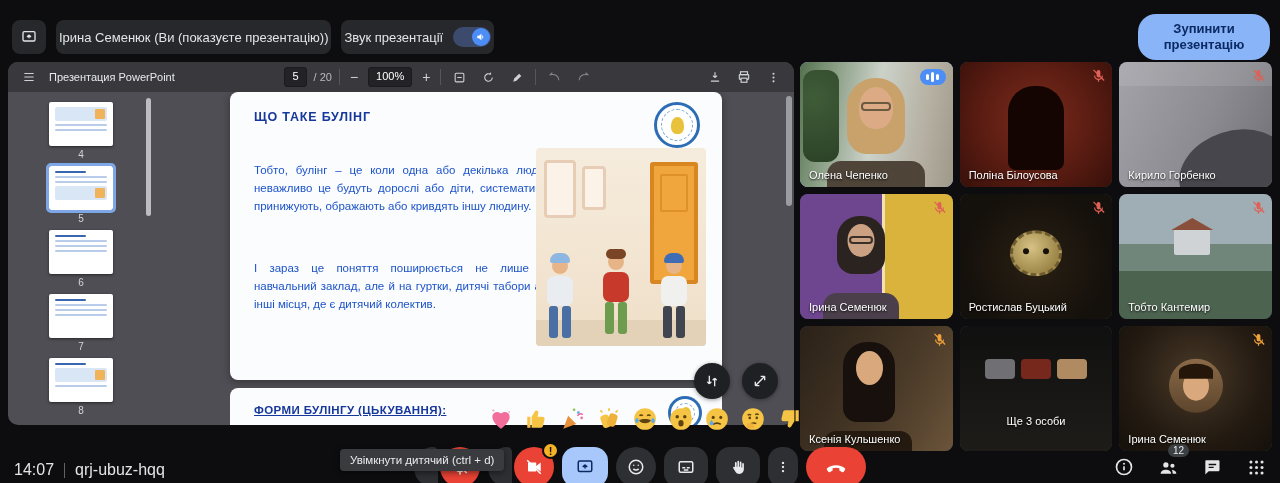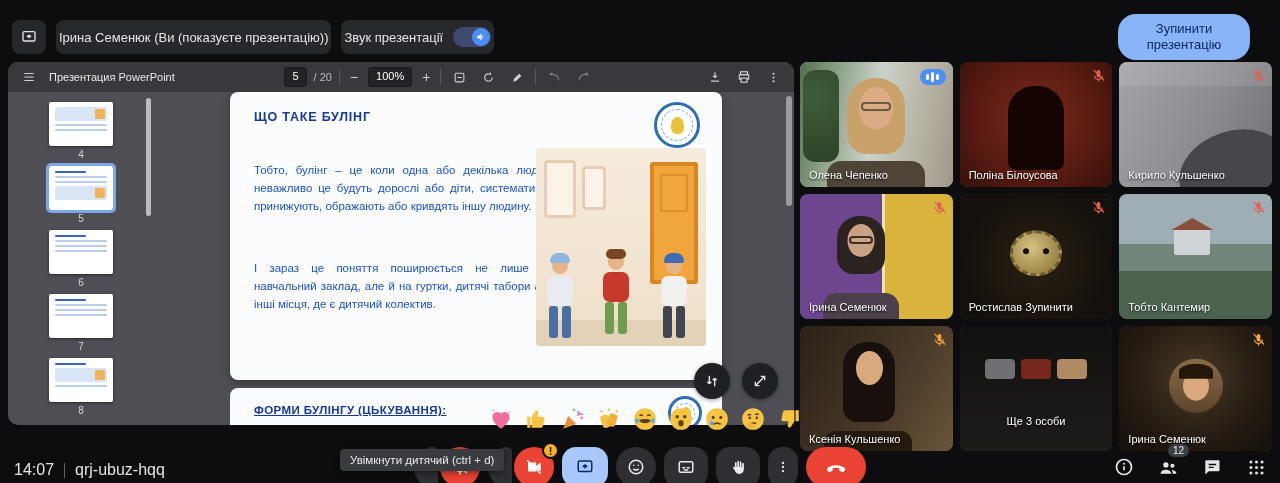--- a/index.html
+++ b/index.html
@@ -10,22 +10,22 @@
 
   
   .topbar{position:absolute;left:0;top:0;right:0;height:58px;display:flex;align-items:center;
     padding:16px 10px 0 12px;gap:10px}
   .chip{height:34px;background:#27282b;border-radius:8px;display:flex;align-items:center;
     padding:0 3px;color:#e4e4e7;font-size:13px;gap:10px;white-space:nowrap}
   .iconbox{width:34px;padding:0;justify-content:center}
   .toggle{width:38px;height:20px;border-radius:10px;background:#3c4a6d;position:relative;cursor:pointer}
   .knob{position:absolute;right:1px;top:1px;width:18px;height:18px;border-radius:50%;
     background:#4d8df6;display:flex;align-items:center;justify-content:center;color:#fff}
-  .stopbtn{margin-left:auto;margin-right:20px;background:#8ab4f8;color:#0b2a63;border:none;
-    border-radius:18px;padding:7px 16px;font-size:13px;font-weight:400;width:132px;line-height:1.25;
+  .stopbtn{margin-left:auto;margin-right:0;background:#8ab4f8;color:#0b2a63;border:none;
+    border-radius:18px;padding:7px 16px;font-size:13px;font-weight:700;width:132px;line-height:1.25;
     cursor:pointer;font-family:inherit}
 
   
   .viewer{position:absolute;left:8px;top:62px;width:786px;height:363px;border-radius:10px;
     overflow:hidden;background:#4e4e54}
   .vtoolbar{height:30px;background:#39393d;display:flex;align-items:center;color:#d9dadc;
     font-size:11px;padding:11px 10px;gap:7px}
   .vtb-icon{width:22px;height:22px;display:flex;align-items:center;justify-content:center;
     color:#cfd1d4;cursor:pointer;border-radius:4px;flex:none}
   .vtb-icon.dim{color:#85868b}
@@ -452,21 +452,21 @@
       <div class="vis v3">
         <div class="sh"></div>
       </div>
       <span class="micoff">
         <svg width="15" height="15" viewBox="0 0 24 24" fill="currentColor">
           <path d="M12 15a3 3 0 0 0 3-3V6a3 3 0 0 0-6 0v6a3 3 0 0 0 3 3z"></path>
           <path d="M17.3 12a5.3 5.3 0 0 1-10.6 0H4.9a7.1 7.1 0 0 0 6.1 7v3h2v-3a7.1 7.1 0 0 0 6.1-7h-1.8z"></path>
           <path stroke="currentColor" stroke-width="2" d="M4 3l17 17"></path>
           </svg>
       </span>
-      <div class="pname">Кирило Кульшенко</div>
+      <div class="pname">Кирило Горбенко</div>
     </div>
 
     <div class="tile">
       <div class="vis v4">
         <div class="hair"></div>
           <div class="face"></div>
           <div class="gl"></div>
           <div class="bd"></div>
       </div>
       <span class="micoff">
@@ -483,21 +483,21 @@
       <div class="vis v5">
         <div class="fish"></div>
       </div>
       <span class="micoff">
         <svg width="15" height="15" viewBox="0 0 24 24" fill="currentColor">
           <path d="M12 15a3 3 0 0 0 3-3V6a3 3 0 0 0-6 0v6a3 3 0 0 0 3 3z"></path>
           <path d="M17.3 12a5.3 5.3 0 0 1-10.6 0H4.9a7.1 7.1 0 0 0 6.1 7v3h2v-3a7.1 7.1 0 0 0 6.1-7h-1.8z"></path>
           <path stroke="currentColor" stroke-width="2" d="M4 3l17 17"></path>
           </svg>
       </span>
-      <div class="pname">Ростислав Зупинити</div>
+      <div class="pname">Ростислав Буцький</div>
     </div>
 
     <div class="tile">
       <div class="vis v6">
         <div class="bld"></div>
       </div>
       <span class="micoff">
         <svg width="15" height="15" viewBox="0 0 24 24" fill="currentColor">
           <path d="M12 15a3 3 0 0 0 3-3V6a3 3 0 0 0-6 0v6a3 3 0 0 0 3 3z"></path>
           <path d="M17.3 12a5.3 5.3 0 0 1-10.6 0H4.9a7.1 7.1 0 0 0 6.1 7v3h2v-3a7.1 7.1 0 0 0 6.1-7h-1.8z"></path>

